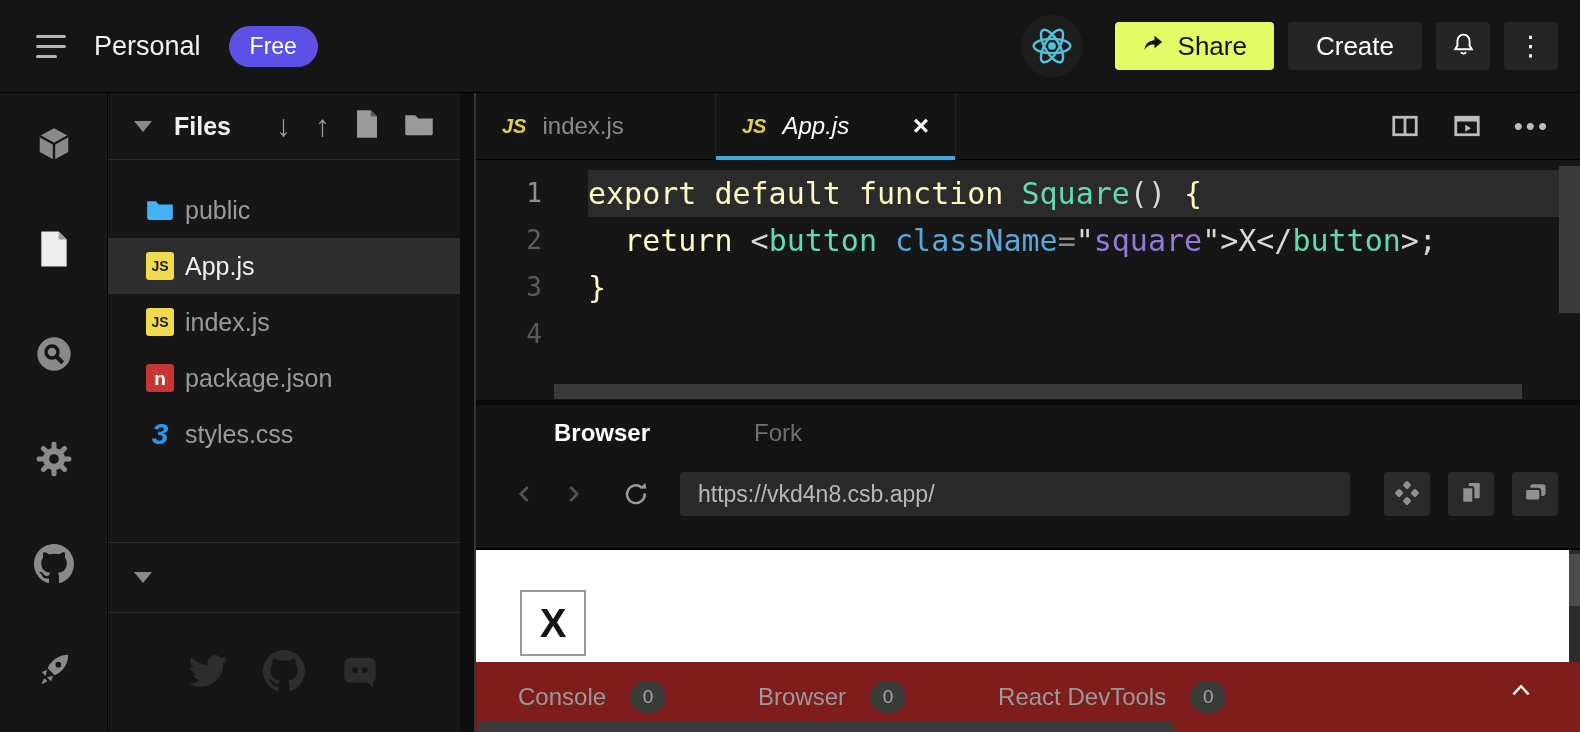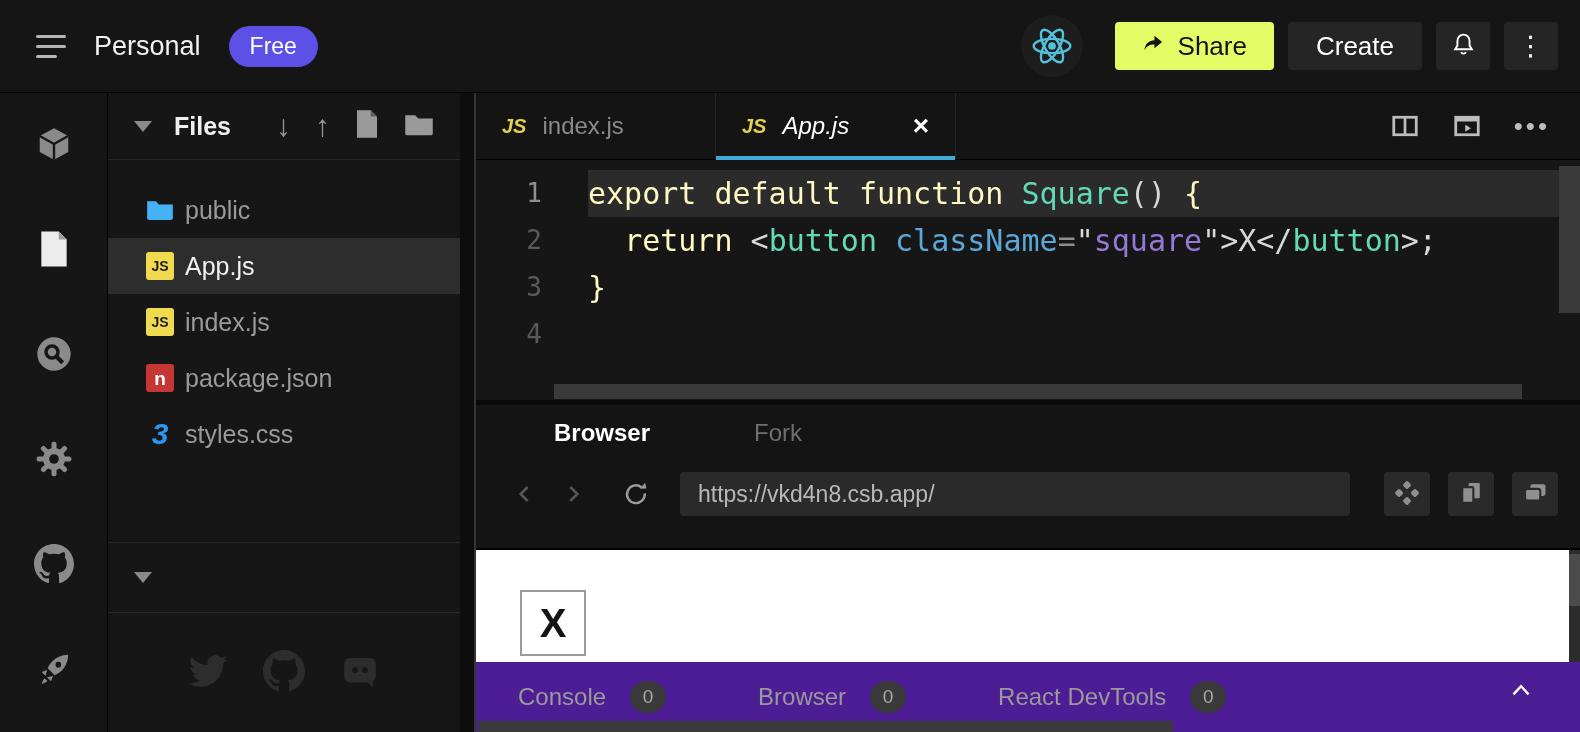--- a/index.html
+++ b/index.html
@@ -107,21 +107,21 @@
   
   .preview { height:114px; background:#ffffff; position:relative; border-top:2px solid #000; flex:none; }
   .x-button { position:absolute; left:44px; top:40px; width:66px; height:66px; background:#fff;
               border:2px solid #9a9a9a; color:#141414; font-weight:bold; font-size:40px;
               display:flex; align-items:center; justify-content:center; cursor:pointer;
               font-family:"Liberation Sans",sans-serif; }
   .pv-scroll { position:absolute; right:0; top:0; bottom:0; width:11px; background:#2c2c2c; }
   .pv-thumb { position:absolute; top:4px; left:0; width:100%; height:52px; background:#4b4b4b; }
 
   
-  .console { flex:1; background:#4c1d95; position:relative; display:flex; align-items:center;
+  .console { flex:1; background:#7f1d1d; position:relative; display:flex; align-items:center;
              padding-left:42px; }
   .console-item { display:flex; align-items:center; gap:24px; margin-right:92px; color:#9a9a9a;
                   font-size:24px; cursor:pointer; }
   .count-badge { min-width:36px; height:32px; padding:0 9px; border-radius:16px; background:#3a3a3a;
                  color:#a8a8a8; font-size:19px; display:flex; align-items:center; justify-content:center; }
   .console-chevron { position:absolute; right:46px; top:18px; cursor:pointer; }
   .bscroll { position:absolute; left:2px; bottom:0; height:11px; width:695px; background:#3a3a3a; }
 </style>
 </head>
 <body>

